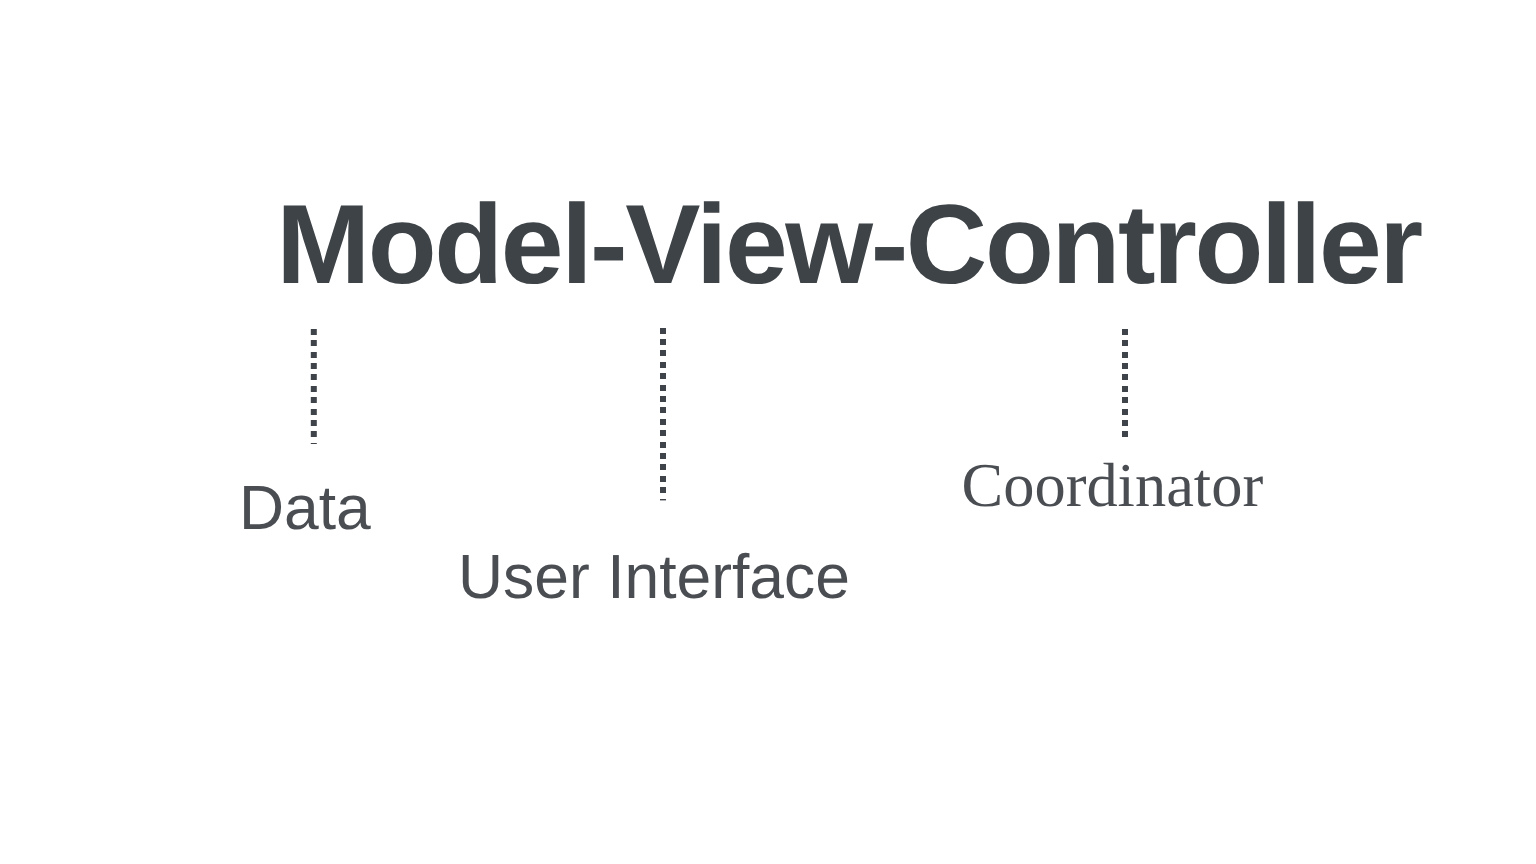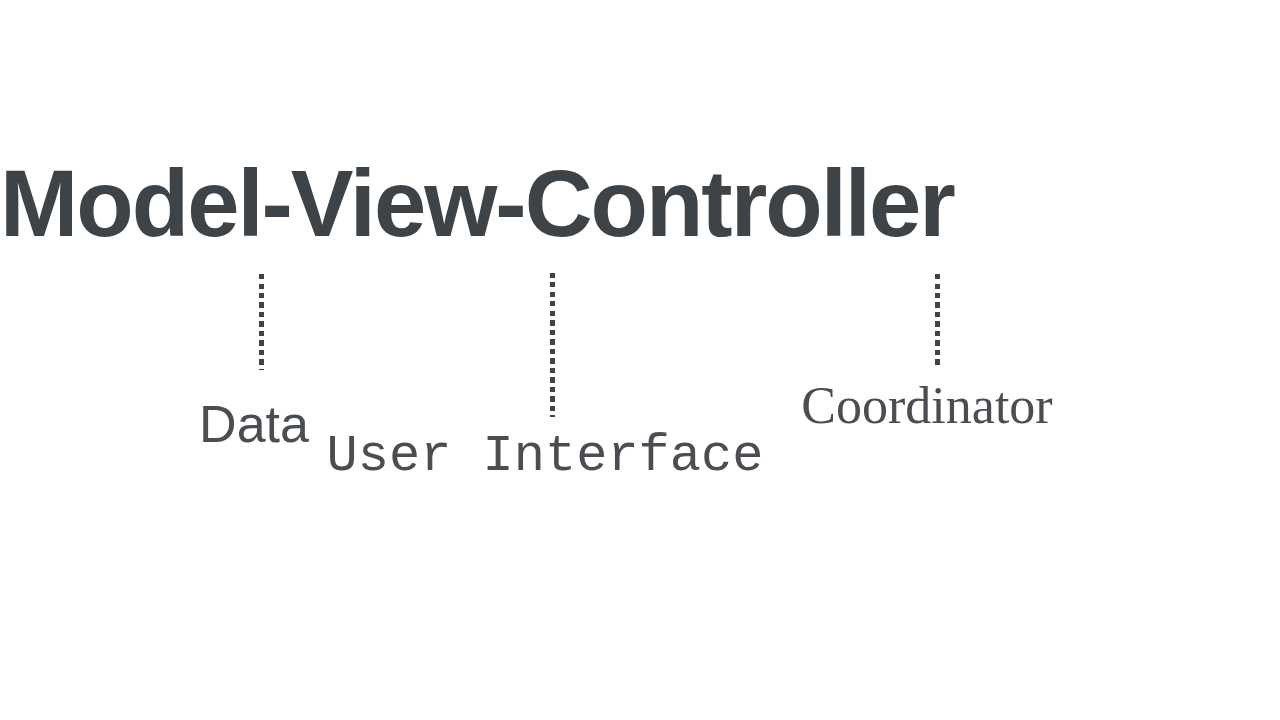--- a/index.html
+++ b/index.html
@@ -13,21 +13,21 @@
     height: 720px;
     background: #ffffff;
     overflow: hidden;
     font-family: "Liberation Sans", "DejaVu Sans", sans-serif;
   }
   .title {
     position: absolute;
     top: 152px;
     left: 0;
     width: 1184px;
-    text-align: left;
+    text-align: right;
     font-size: 94px;
     line-height: 104px;
     font-weight: 700;
     letter-spacing: -2px;
     color: #3e4347;
     white-space: nowrap;
   }
   .dotline {
     position: absolute;
     width: 5px;
@@ -43,21 +43,21 @@
   .label {
     position: absolute;
     transform: translateX(-50%);
     font-size: 52px;
     line-height: 1;
     font-weight: 400;
     color: #4a4e53;
     white-space: nowrap;
   }
   .label.data      { left: 254px; top: 398px; }
-  .label.ui        { left: 545px; top: 431px; font-family: Liberation Mono, monospace; }
+  .label.ui        { left: 545px; top: 455px; }
   .label.coord     { left: 927px; top: 380px; font-family: Liberation Serif, serif; }
 </style>
 </head>
 <body>
 
 <div class="stage">
 
   <div class="title">Model-View-Controller</div>
 
   <div class="dotline model"></div>

